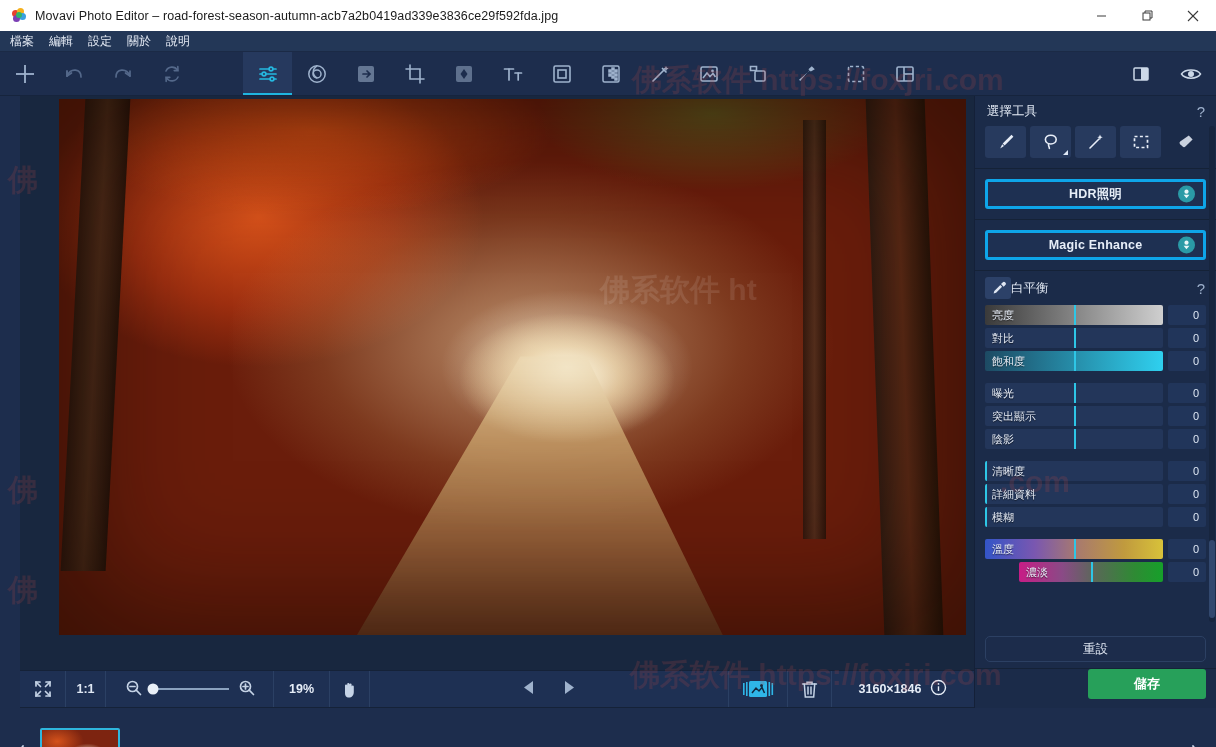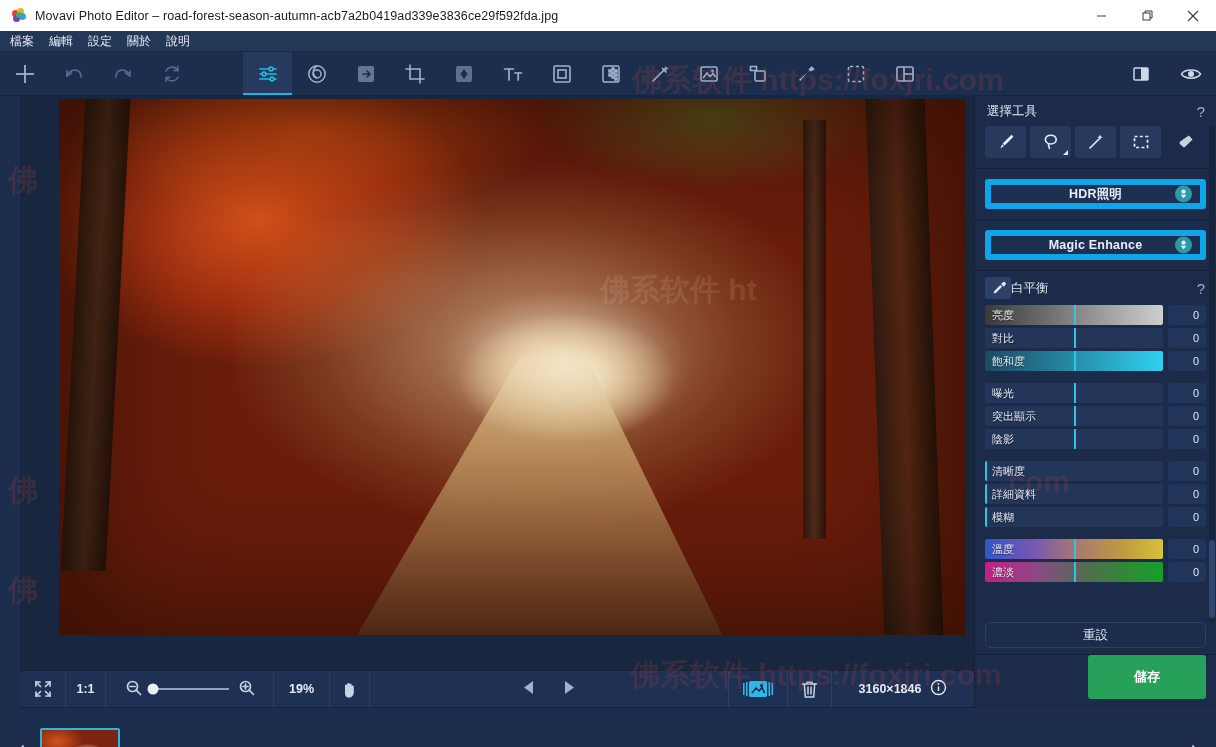--- a/index.html
+++ b/index.html
@@ -113,21 +113,21 @@
     display: flex; align-items: center; justify-content: center; color: #e8eef8; position: relative;
   }
   .tool-btn.flat { background: transparent; }
   .tool-btn .corner { position: absolute; right: 3px; bottom: 3px; width: 0; height: 0;
     border-left: 5px solid transparent; border-bottom: 5px solid #dfe8f5; }
 
   .sep { height: 1px; background: #152237; margin: 0; }
 
   .cta-wrap { padding: 10px; }
   .cta {
-    height: 30px; border: 6px solid #0ea5e9; border-radius: 3px; background: #1e3052;
+    height: 30px; border: 3px solid #0ea5e9; border-radius: 3px; background: #1e3052;
     display: flex; align-items: center; justify-content: center; position: relative;
     font-size: 12.5px; font-weight: bold; color: #e7eef8; letter-spacing: .2px;
   }
   .cta .badge {
     position: absolute; right: 8px; top: 50%; transform: translateY(-50%);
     width: 17px; height: 17px; border-radius: 50%; background: #2a9aa6;
     display: flex; align-items: center; justify-content: center;
   }
 
   .wb-row { display: flex; align-items: center; padding: 6px 11px 6px 10px; justify-content: space-between; }
@@ -158,21 +158,21 @@
   .gap { height: 9px; }
 
   .rp-bottom { margin-top: auto; }
   .reset-btn {
     margin: 8px 10px 6px 10px; height: 26px; border: 1px solid #2c4063; border-radius: 5px;
     display: flex; align-items: center; justify-content: center; font-size: 12.5px; color: #e3eaf5;
     background: #1c2c4b;
   }
   .save-area { display: flex; justify-content: flex-end; padding: 0 10px 9px 10px; }
   .save-btn {
-    width: 118px; height: 44px; background: #27a05a; border-radius: 3px;
+    width: 118px; height: 30px; background: #27a05a; border-radius: 3px;
     display: flex; align-items: center; justify-content: center;
     font-size: 13px; font-weight: bold; color: #ffffff;
   }
 
   
   .bottombar {
     height: 38px; background: #1e3053; display: flex; align-items: stretch;
     border-top: 1px solid #152238; border-bottom: 1px solid #152238;
   }
   .bb-cell { display: flex; align-items: center; justify-content: center;
@@ -658,21 +658,21 @@
       <div class="gap"></div>
 
       <div class="srow">
         <span class="strack" style="background:linear-gradient(90deg,#3355c8,#7a57b0 28%,#a87a6e 52%,#c09a3e 78%,#d8c23a);">
           <span class="label">溫度</span>
           <span class="handle" style="left:50%"></span>
         </span>
         <span class="sval">0</span>
       </div>
       <div class="srow">
-        <span class="strack" style="background:linear-gradient(90deg,#c71d86,#8a4a86 30%,#556b54 55%,#2f8a34 80%,#16a02a);">
+        <span class="strack" style="background:linear-gradient(90deg,#c71d86,#8a4a86 30%,#556b54 55%,#2f8a34 80%,#16a02a);margin-left:34px;">
           <span class="label">濃淡</span>
           <span class="handle" style="left:50%"></span>
         </span>
         <span class="sval">0</span>
       </div>
     </div>
 
     <div class="rp-bottom">
       <div class="reset-btn">重設</div>
       <div class="sep"></div>

